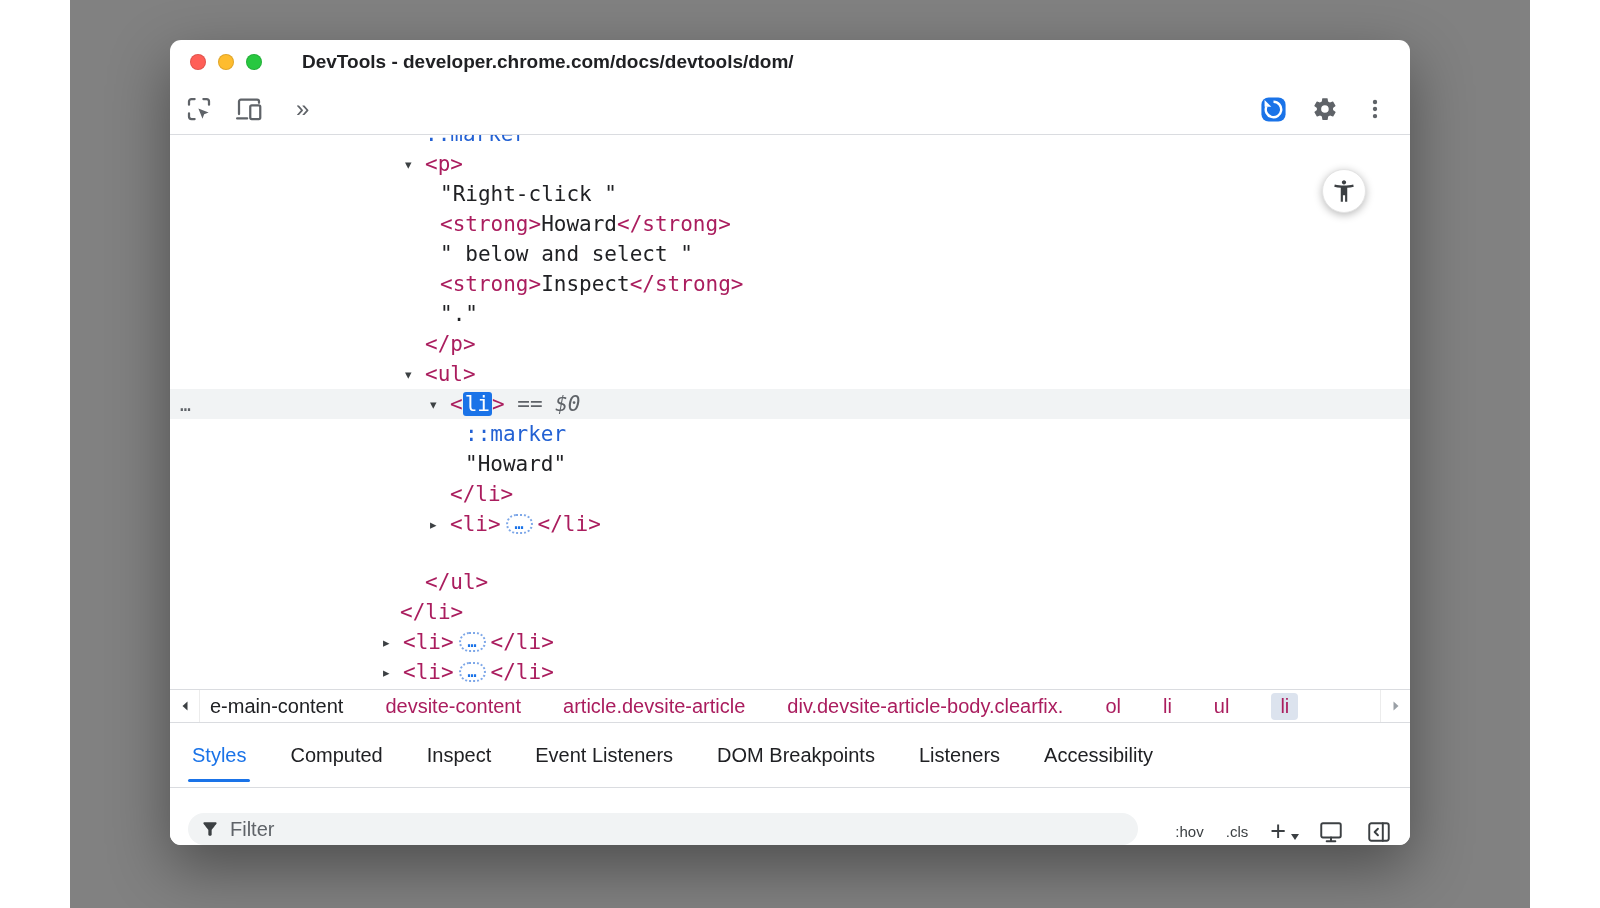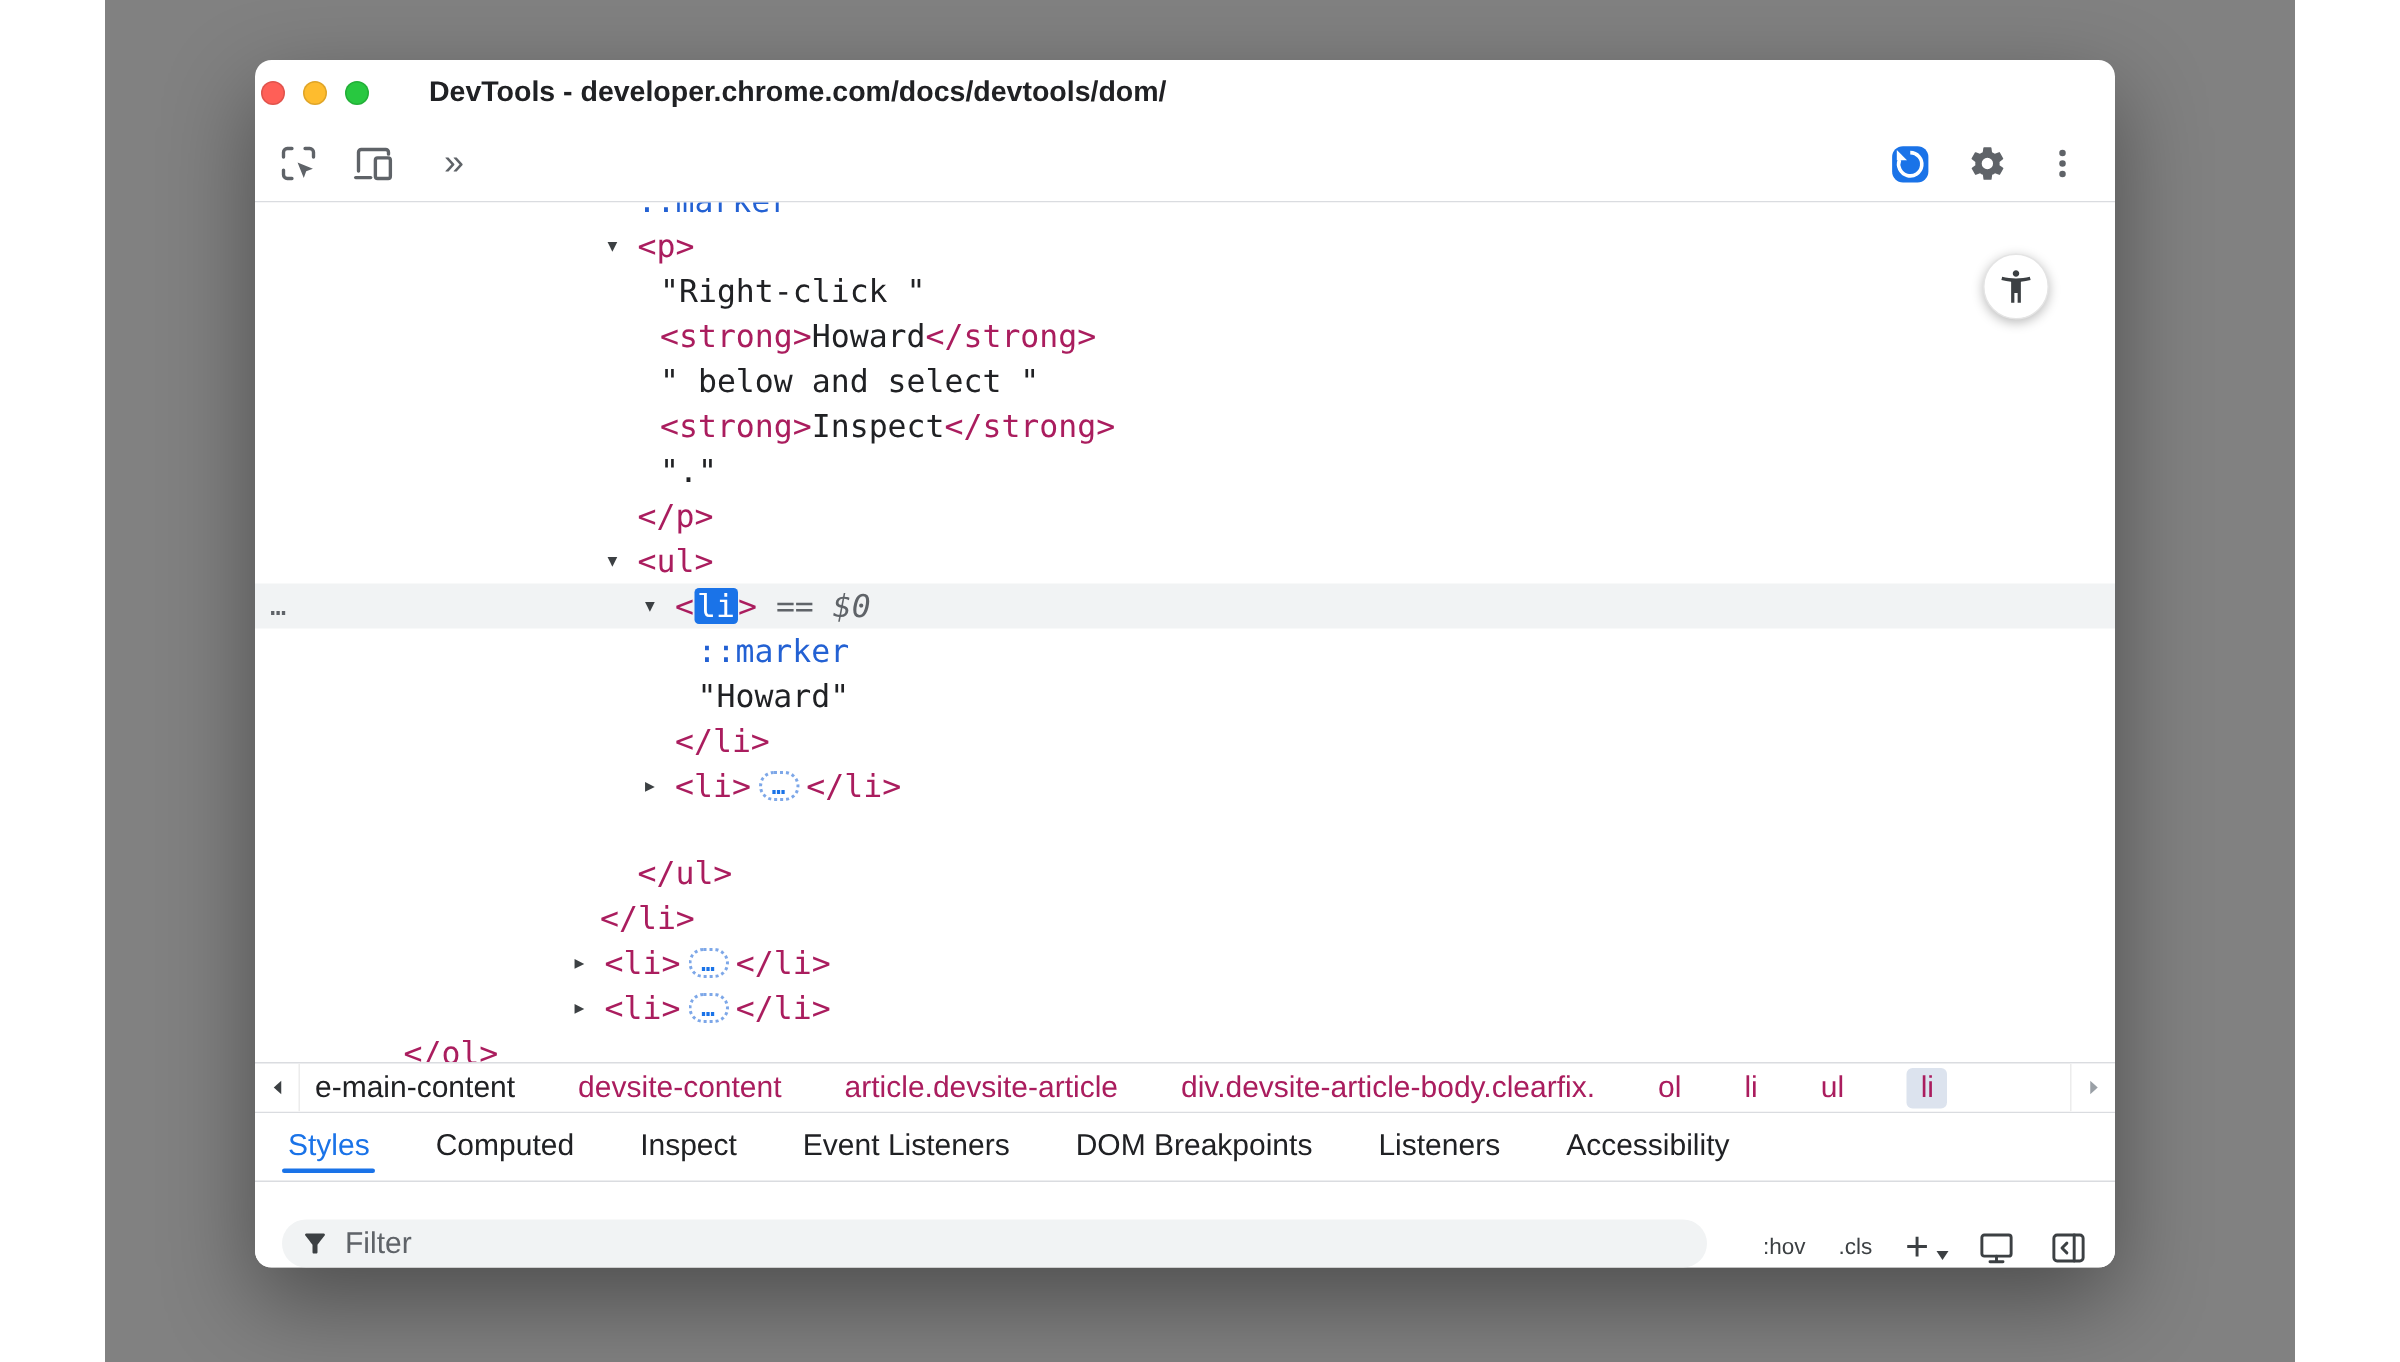--- a/index.html
+++ b/index.html
@@ -1,20 +1,20 @@
 <!DOCTYPE html>
 <html style="--accent: #1a73e8; --tag: #aa1d5e; --pseudo: #2361d3; --ink: #202124; --meta: #5f6368; --row_bg: #f1f3f4; --crumb_bg: #dce3ee;"><head>
 <meta charset="utf-8">
 <style>
 *{box-sizing:border-box;margin:0;padding:0}
 html,body{width:1600px;height:908px}
 body{background:#fff;font-family:"Liberation Sans",sans-serif;position:relative;overflow:hidden;color:#202124}
 .backdrop{position:absolute;left:70px;top:0;width:1460px;height:908px;background:#818181}
 .window{position:absolute;left:170px;top:40px;width:1240px;height:805px;border-radius:11px;background:#fff;box-shadow:0 22px 60px rgba(0,0,0,.4);display:flex;flex-direction:column;overflow:hidden}
-.titlebar{flex:none;height:44px;display:flex;align-items:center;padding-left:4px}
+.titlebar{flex:none;height:44px;display:flex;align-items:center;padding-left:20px}
 .lights{display:flex;gap:12px;align-items:center}
 .light{width:16px;height:16px;border-radius:50%;display:inline-block;box-shadow:inset 0 0 0 1px rgba(0,0,0,.12)}
 .light.red{background:#ff5f57}
 .light.yellow{background:#febc2e}
 .light.green{background:#28c840}
 .title{margin-left:40px;font-size:19px;font-weight:bold;color:#202124}
 .toolbar{flex:none;height:51px;display:flex;align-items:center;border-bottom:1px solid #dadce0;padding-left:14px}
 .tbicon{display:inline-flex;align-items:center;justify-content:center}
 .toolbar>.tbicon{margin-right:20px}
 .tabs{display:flex;height:100%;margin-left:26px}
@@ -39,21 +39,21 @@
 .a11y{position:absolute;top:34px;right:44px;width:44px;height:44px;border-radius:50%;background:#fff;border:1px solid #e4e4e4;box-shadow:0 2px 8px rgba(0,0,0,.28);display:flex;align-items:center;justify-content:center}
 .crumbbar{flex:none;height:33px;display:flex;align-items:center;border-top:1px solid #dadce0;font-size:20px;position:relative;padding-right:34px;overflow:hidden;background:#fff}
 .crumbnav{flex:none;width:30px;height:100%;display:flex;align-items:center;justify-content:center}
 .crumbnav.left{border-right:1px solid #ececec}
 .crumbnav.right{position:absolute;right:0;top:0;background:#fff;border-left:1px solid #ececec}
 .crumbs{display:flex;align-items:center;gap:42px;margin-left:10px;white-space:nowrap}
 .crumb{cursor:default}
 .crumb.plain{color:#202124}
 .crumb.node{color:var(--tag)}
 .crumb.selected{background:var(--crumb_bg);border-radius:4px;padding:2px 9px}
-.stabs{flex:none;height:47px;display:flex;align-items:center;border-top:1px solid #dadce0;border-bottom:1px solid #dadce0;background:#fff}
+.stabs{flex:none;height:66px;display:flex;align-items:center;border-top:1px solid #dadce0;border-bottom:1px solid #dadce0;background:#fff}
 .stab{height:100%;display:flex;align-items:center;padding:0 22px;font-size:20px;color:#202124;position:relative;cursor:default}
 .stab.active{color:var(--accent)}
 .stab.active::after{content:"";position:absolute;left:18px;right:18px;bottom:5px;height:3px;background:var(--accent);border-radius:2px}
 .filterrow{flex:none;height:57px;display:flex;align-items:flex-end;padding:0 18px;background:#fff}
 .filterfield{width:950px;height:32px;background:#f1f3f4;border-radius:16px;display:flex;align-items:center;gap:10px;padding:0 12px}
 .fph{color:#5f6368;font-size:20px}
 .fright{margin-left:auto;display:flex;align-items:center;gap:22px}
 .ftext{font-size:15px;color:#3c4043}
 .fplus{font-size:27px;color:#3c4043;position:relative;line-height:1;padding-right:10px}
 .fplus::after{content:"";position:absolute;right:-3px;bottom:1px;border:4px solid transparent;border-top:6px solid #3c4043}

